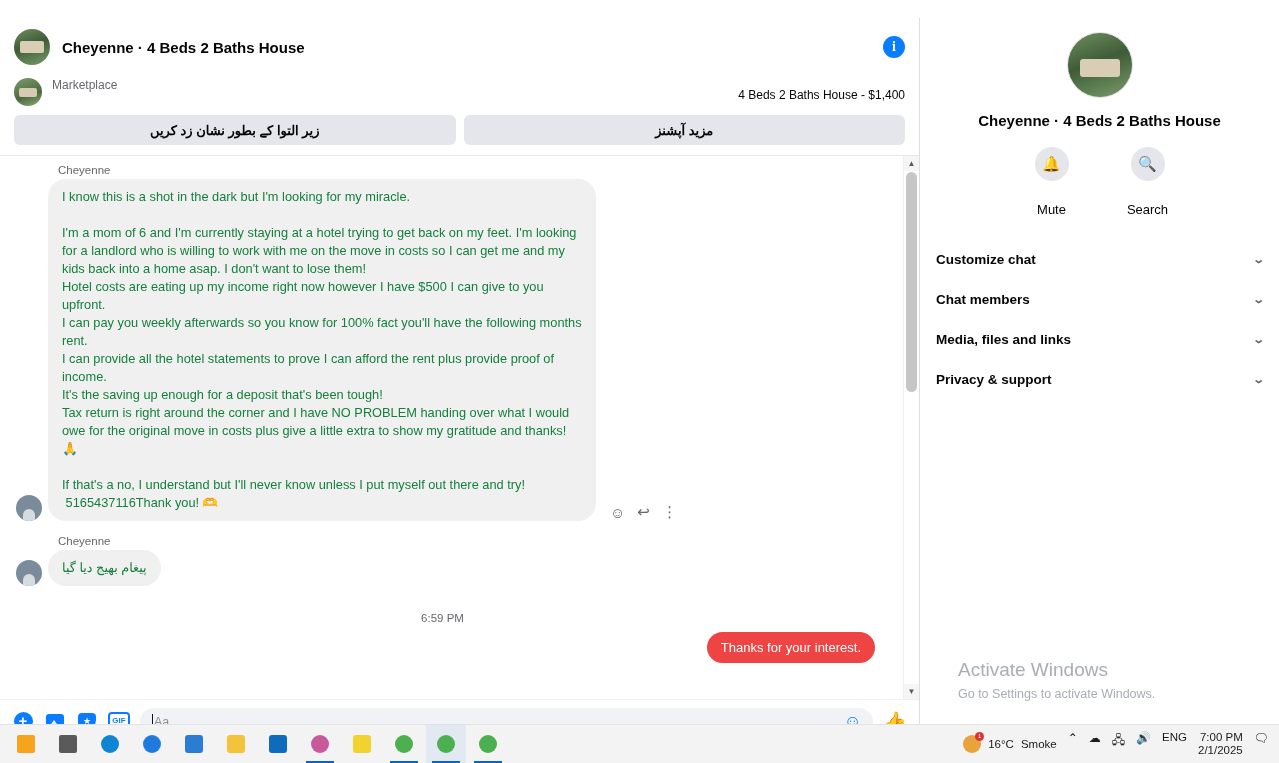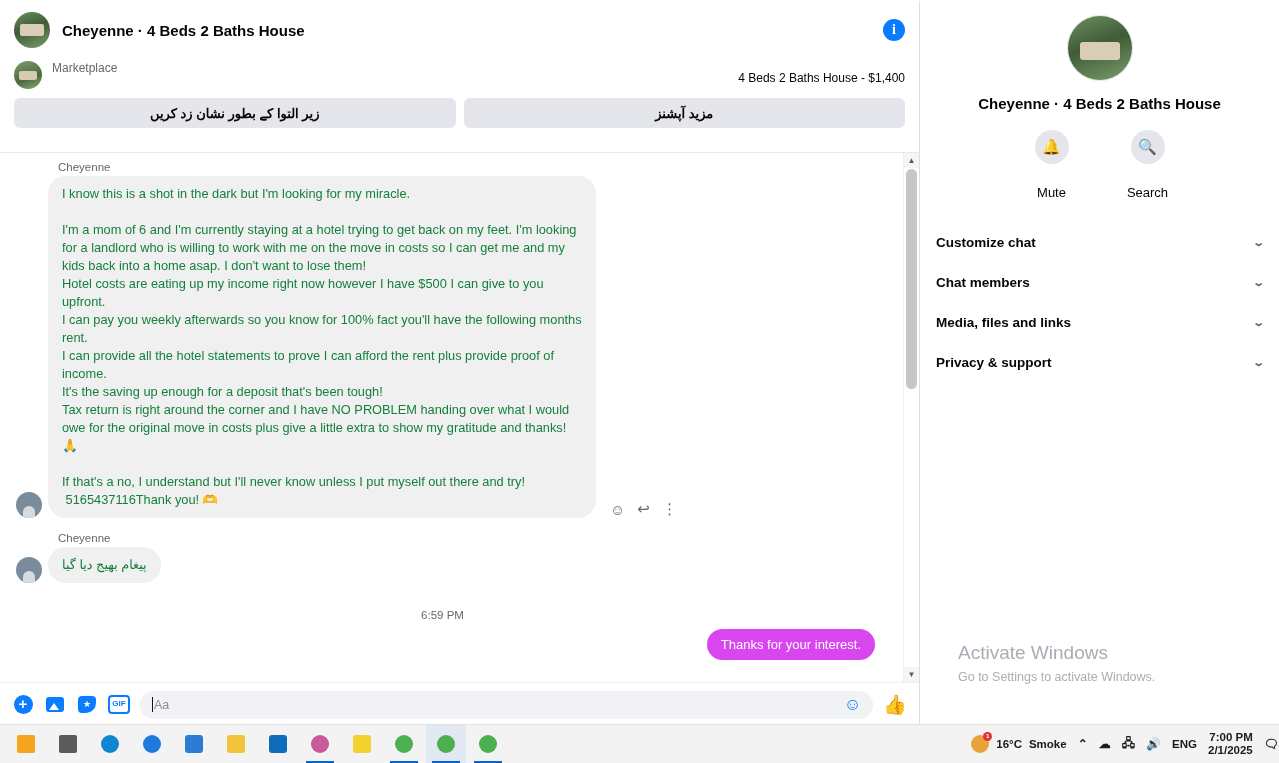--- a/index.html
+++ b/index.html
@@ -13,21 +13,21 @@
     height: 763px;
     position: relative;
     overflow: hidden;
     font-size: 13px;
     color: #050505;
   }
 
   
   #app {
     position: absolute;
-    left: 0; top: 1px;
+    left: 0; top: 18px;
     width: 1279px;
     height: 725px;
     background: #ffffff;
     display: flex;
   }
   #chat-pane {
     position: relative;
     width: 920px;
     height: 725px;
     border-right: 1px solid #dcdee1;
@@ -143,21 +143,21 @@
     font-weight: bold;
     color: #050505;
     cursor: pointer;
     direction: rtl;
   }
 
   
   .msg-area {
     position: relative;
     flex: 1 1 auto;
-    margin-top: 24px;
+    margin-top: 10px;
     border-top: 1px solid #e6e7e9;
     overflow: hidden;
   }
   .msg-scroll {
     position: absolute;
     left: 0; top: 0;
     width: 905px;
     height: 100%;
     padding: 8px 0 0 0;
     box-sizing: border-box;
@@ -213,21 +213,21 @@
   }
   .msg-actions span { cursor: pointer; }
 
   .row-out {
     display: flex;
     justify-content: flex-end;
     padding-right: 30px;
     margin-top: 6px;
   }
   .bubble-out {
-    background: #d946ef;
+    background: #ef4444;
     color: #ffffff;
     border-radius: 18px;
     padding: 8px 14px;
     font-size: 13px;
     text-align: right;
   }
   .timestamp {
     text-align: center;
     font-size: 11.5px;
     color: #65676b;
@@ -480,25 +480,24 @@
     position: absolute;
     bottom: 0; left: 6px; right: 6px;
     height: 2px;
     background: #0a64c8;
   }
   .tb-item.open { background: #e3e9f2; }
   .sq { width: 18px; height: 18px; border-radius: 3px; }
   .tb-right {
     margin-left: auto;
     display: flex;
-    align-items: center;
     gap: 11px;
+    padding-right: 10px;
     font-size: 11.5px;
     color: #1b1b1b;
-    font-weight: bold;
   }
   .weather {
     display: flex;
     align-items: center;
     gap: 7px;
   }
   .wicon {
     width: 18px; height: 18px;
     background: #e8a33d;
     border-radius: 50%;

